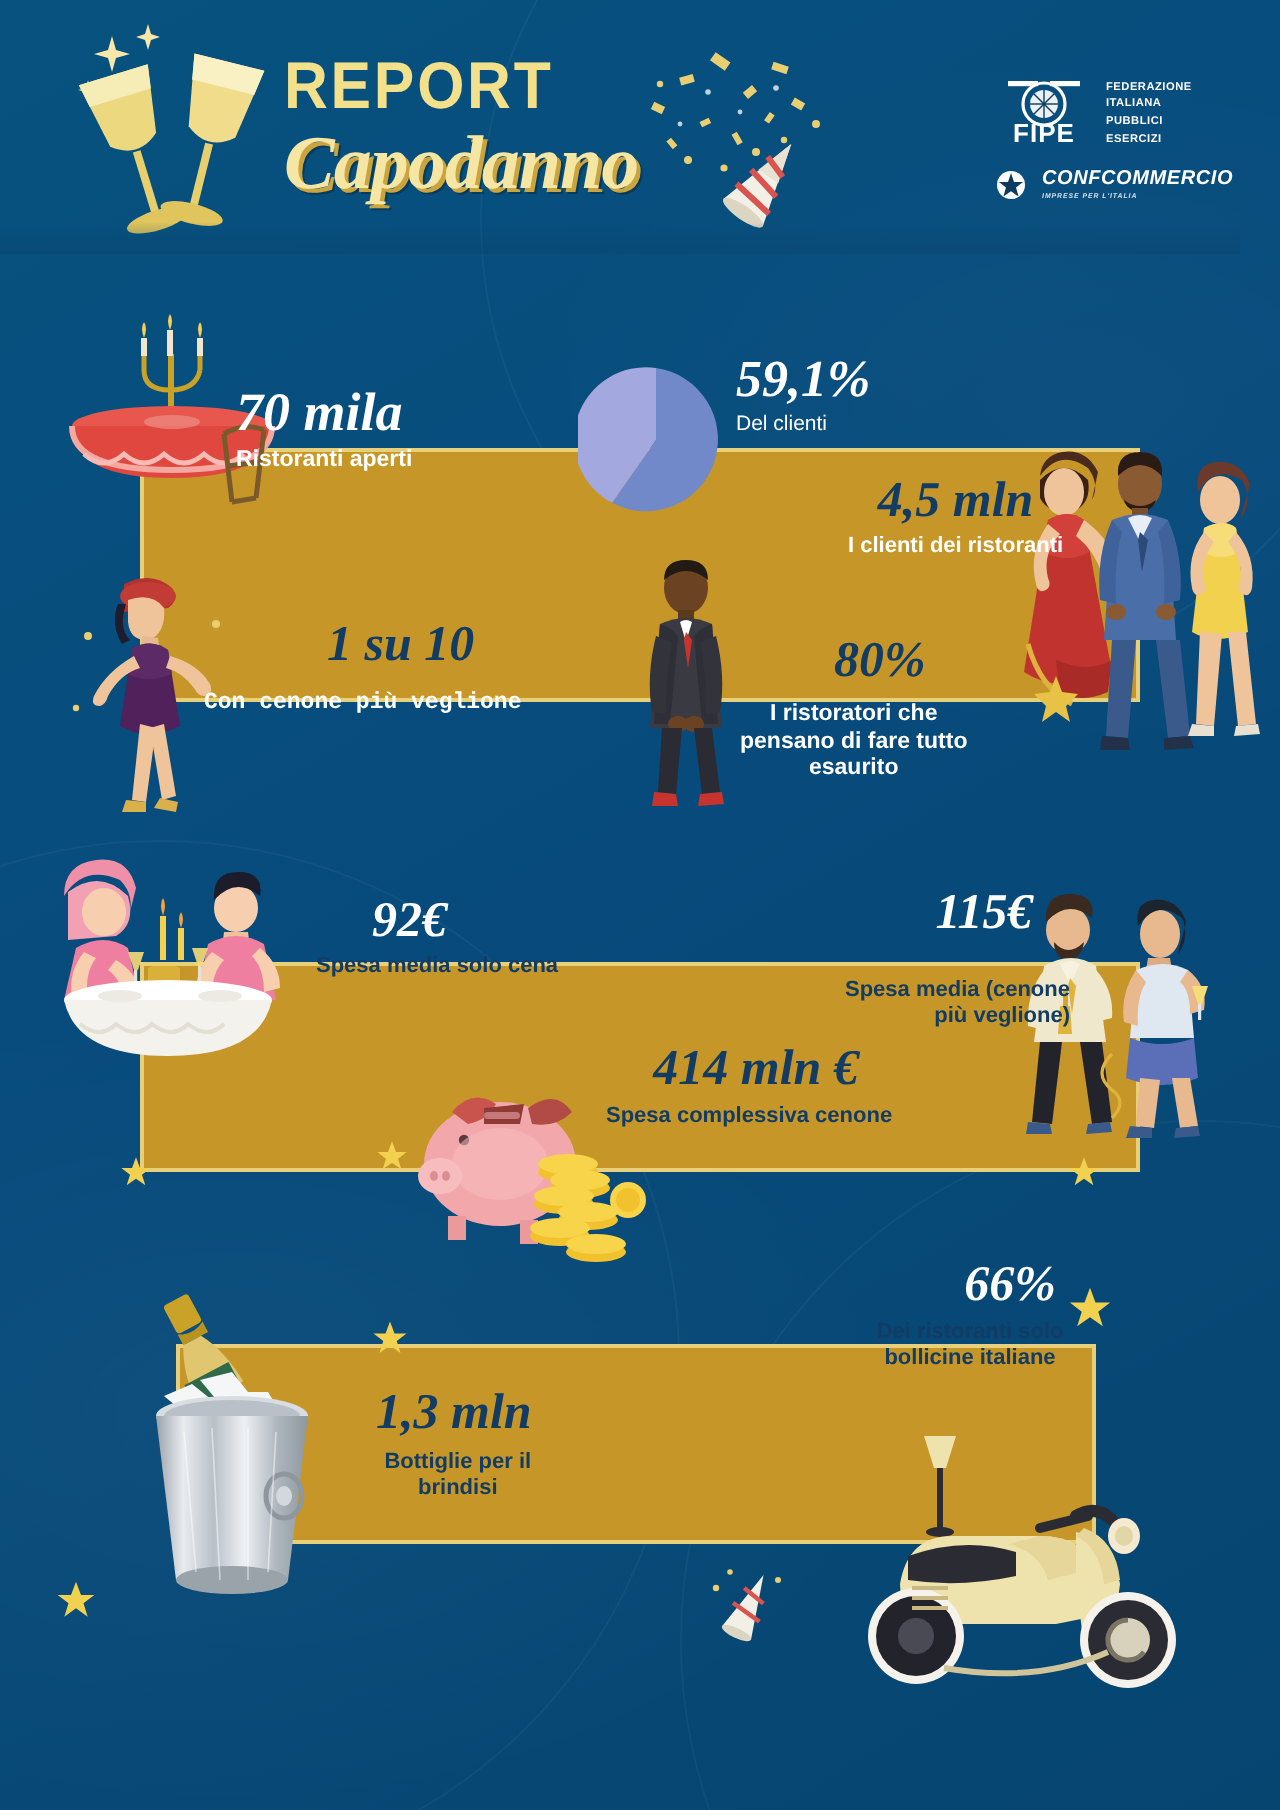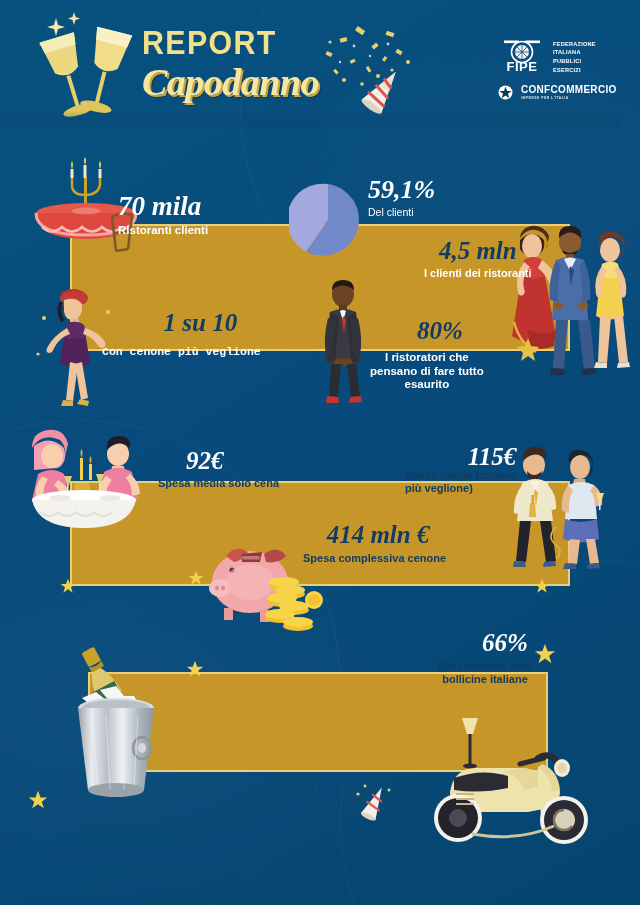--- a/index.html
+++ b/index.html
@@ -72,21 +72,21 @@
   }
 
   .confetti-burst { position: absolute; left: 320px; top: 22px; width: 120px; height: 95px; }
   .party-popper { position: absolute; left: 355px; top: 62px; width: 56px; height: 56px; }
 
   
   .logos { position: absolute; left: 498px; top: 38px; width: 120px; }
   .logo-fipe-row { display: flex; align-items: center; gap: 7px; }
   .fipe-mark { width: 48px; height: 38px; flex: 0 0 auto; }
   .fipe-text { color: #ffffff; font-size: 5.6px; line-height: 1.55; letter-spacing: 0.25px; font-weight: bold; }
-  .logo-conf-row { display: flex; align-items: center; gap: 8px; margin-top: 9px; }
+  .logo-conf-row { display: flex; align-items: center; gap: 8px; margin-top: 9px; font-style: italic; }
   .conf-mark { width: 15px; height: 15px; flex: 0 0 auto; }
   .conf-text-wrap { line-height: 1; }
   .conf-name { color: #ffffff; font-size: 10px; font-weight: bold; letter-spacing: 0.3px; }
   .conf-sub { color: #d8e4ee; font-size: 3.4px; letter-spacing: 0.5px; margin-top: 1.5px; font-weight: bold; }
 
   
   .panel {
     position: absolute;
     background: #c69629;
     border-top: 2px solid #e8cf7a;
@@ -146,21 +146,21 @@
   #stat-soldout { left: 396px; top: 318px; }
   #stat-soldout .stat-value { font-size: 25px; }
   #stat-soldout .stat-label { font-size: 11.5px; margin-top: 8px; margin-left: -26px; text-align: center; }
 
   #stat-dinner { left: 186px; top: 448px; }
   #stat-dinner .stat-value { font-size: 25px; }
   #stat-dinner .stat-label { font-size: 11px; margin-top: 4px; margin-left: -28px; }
 
   #stat-party { left: 449px; top: 444px; }
   #stat-party .stat-value { font-size: 25px; text-align: center; }
-  #stat-party .stat-label { font-size: 11px; margin-top: 0; text-align: left; margin-left: -44px; width: 130px; }
+  #stat-party .stat-label { font-size: 11px; margin-top: 20px; text-align: right; margin-left: -44px; width: 130px; }
 
   #stat-spend { left: 310px; top: 522px; }
   #stat-spend .stat-value { font-size: 25px; }
   #stat-spend .stat-label { font-size: 11px; margin-top: 5px; margin-left: -7px; }
 
   #stat-bottles { left: 188px; top: 694px; }
   #stat-bottles .stat-value { font-size: 25px; }
   #stat-bottles .stat-label { font-size: 11px; margin-top: 6px; margin-left: 4px; text-align: center; }
 
   #stat-bubbles { left: 455px; top: 630px; }
@@ -441,21 +441,21 @@
 
   <svg class="pie-wrap" viewBox="0 0 78 78">
 
     <path d="M39 39 L39 3 A36 36 0 1 1 17.0 70.4 Z" fill="#7189c8"></path>
 
     <path d="M39 39 L17.0 70.4 A36 36 0 0 1 39 3 Z" fill="#a3a9df"></path>
   </svg>
 
   <div class="stat" id="stat-restaurants">
     <div class="stat-value val-white">70 mila</div>
-    <div class="stat-label lab-white">Ristoranti clienti</div>
+    <div class="stat-label lab-white">Ristoranti aperti</div>
   </div>
 
   <div class="stat" id="stat-total">
     <div class="stat-value val-white">59,1%</div>
     <div class="stat-label lab-white">Del clienti</div>
   </div>
 
   <div class="stat" id="stat-clients">
     <div class="stat-value val-navy">4,5 mln</div>
     <div class="stat-label lab-white">I clienti dei ristoranti</div>
@@ -699,20 +699,25 @@
       <path d="M12 25 L28 28" stroke="#d9534f" stroke-width="2.2" fill="none"></path>
       <ellipse cx="20" cy="38" rx="8" ry="2.5" fill="#dcd5c2"></ellipse>
     </g>
     <g fill="#e9cf72">
       <circle cx="3" cy="14" r="1.6"></circle>
       <circle cx="10" cy="6" r="1.4"></circle>
       <circle cx="34" cy="10" r="1.5"></circle>
     </g>
   </svg>
 
+  <div class="stat" id="stat-bottles">
+    <div class="stat-value val-navy">1,3 mln</div>
+    <div class="stat-label lab-navy">Bottiglie per il
+brindisi</div>
+  </div>
 
   <div class="stat" id="stat-bubbles">
     <div class="stat-value val-white">66%</div>
     <div class="stat-label lab-navy">Dei ristoranti solo
 bollicine italiane</div>
   </div>
 
   <svg class="star" id="star-a" viewBox="0 0 24 24">
     <path d="M12 1 L15 9 L23 9 L16.5 14 L19 22 L12 17 L5 22 L7.5 14 L1 9 L9 9 Z" fill="#f2d14e"></path>
   </svg>

